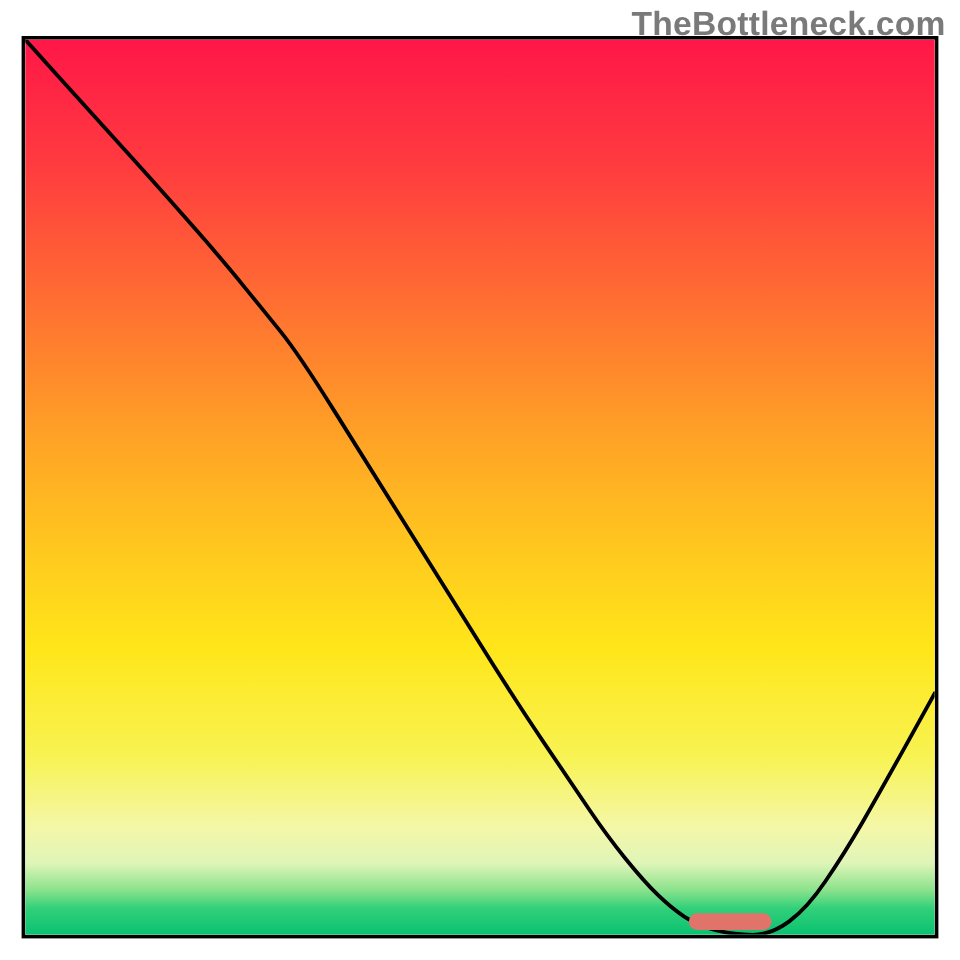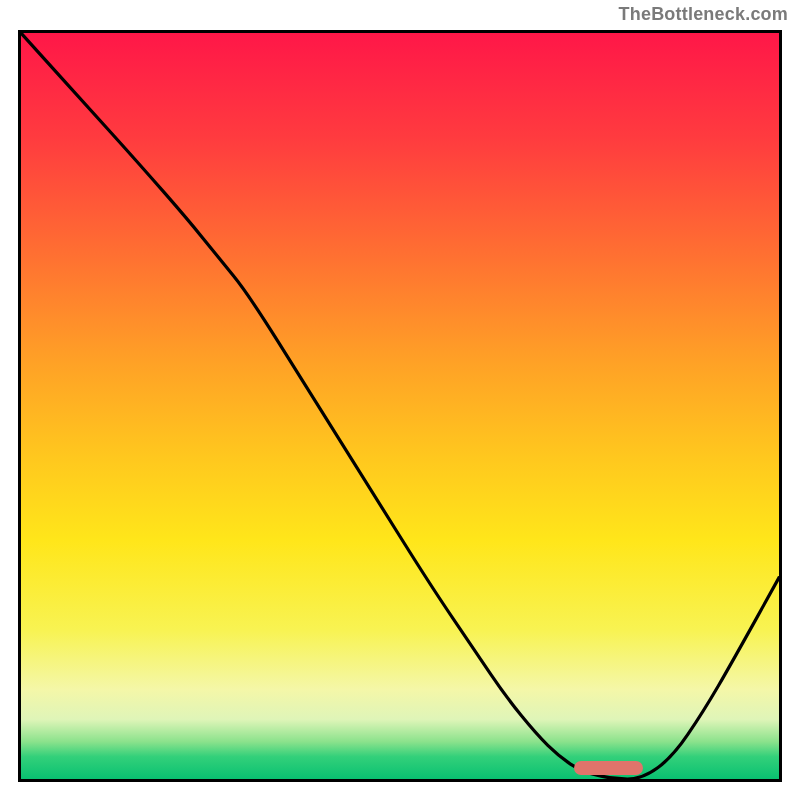--- a/index.html
+++ b/index.html
@@ -13,21 +13,21 @@
   }
   .stage {
     position: relative;
     width: 800px;
     height: 800px;
   }
   .watermark {
     position: absolute;
     top: 4px;
     right: 12px;
-    font-size: 18px;
+    font-size: 28px;
     font-weight: 600;
     color: #7a7a7a;
     letter-spacing: 0.2px;
     z-index: 10;
   }
   .plot-frame {
     position: absolute;
     left: 18px;
     top: 30px;
     width: 764px;

